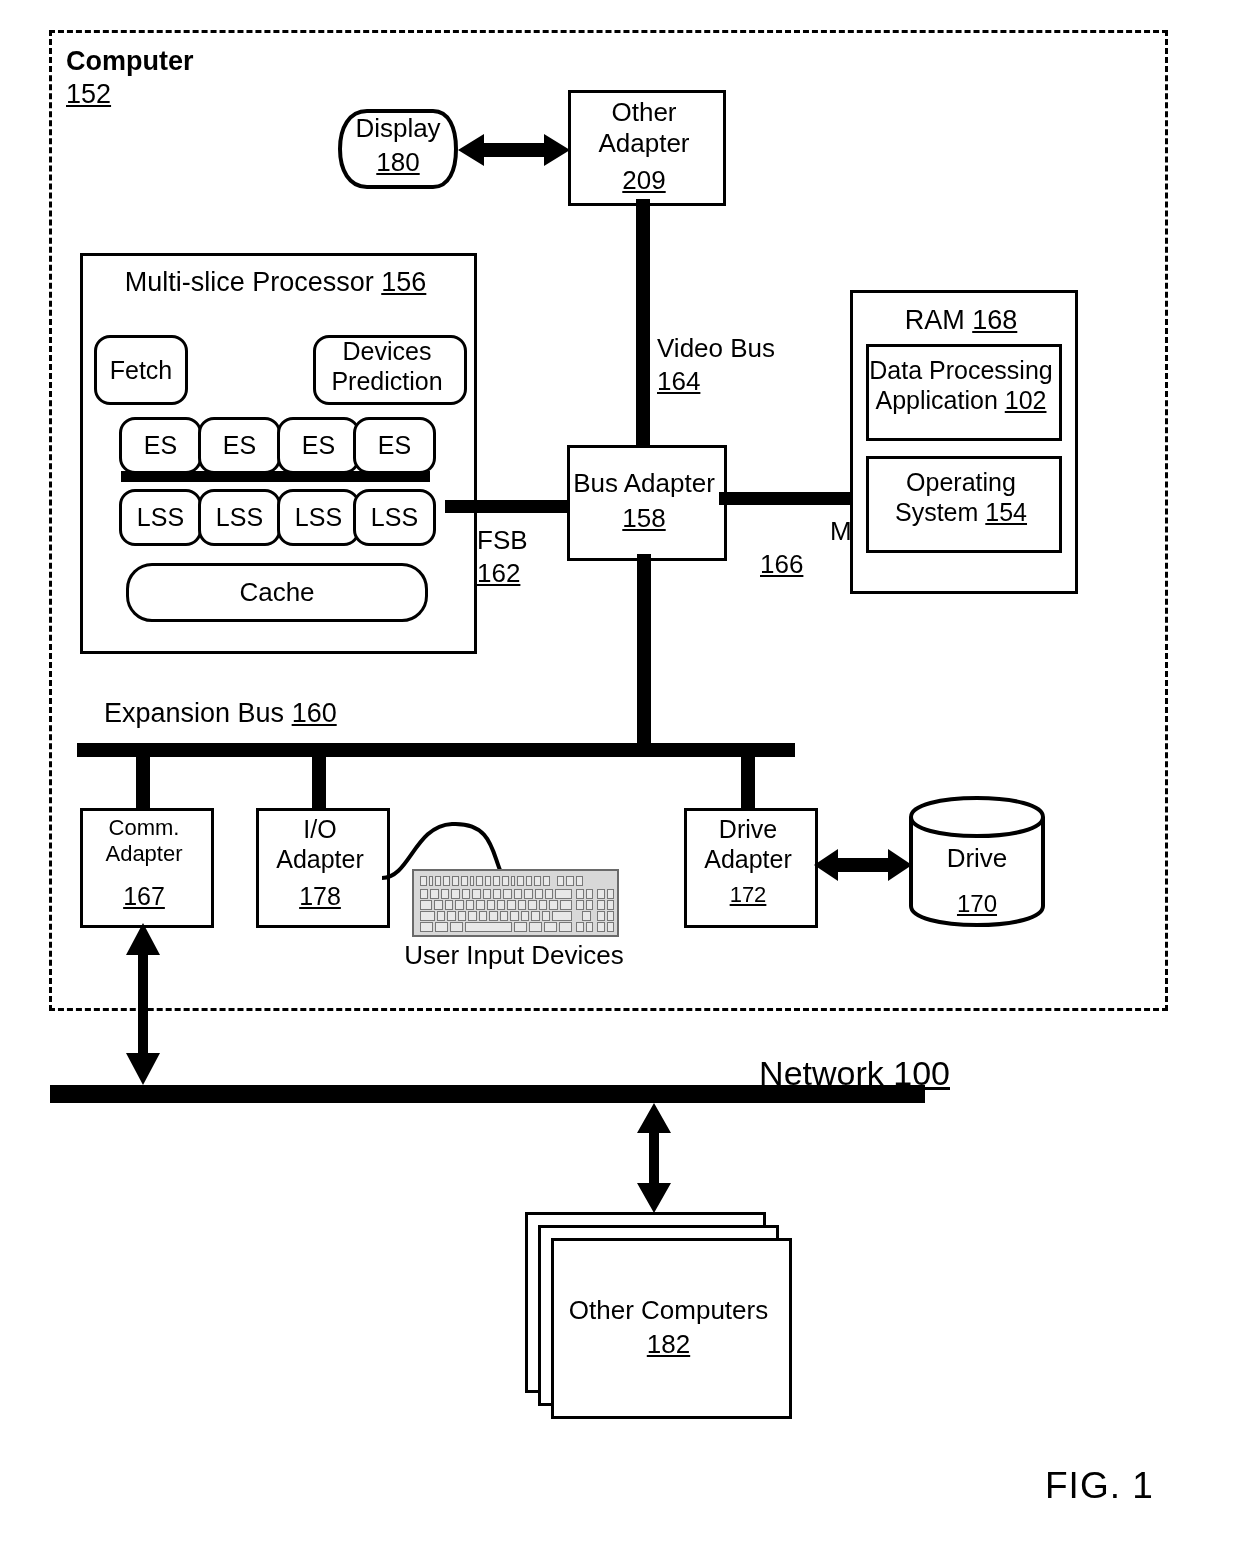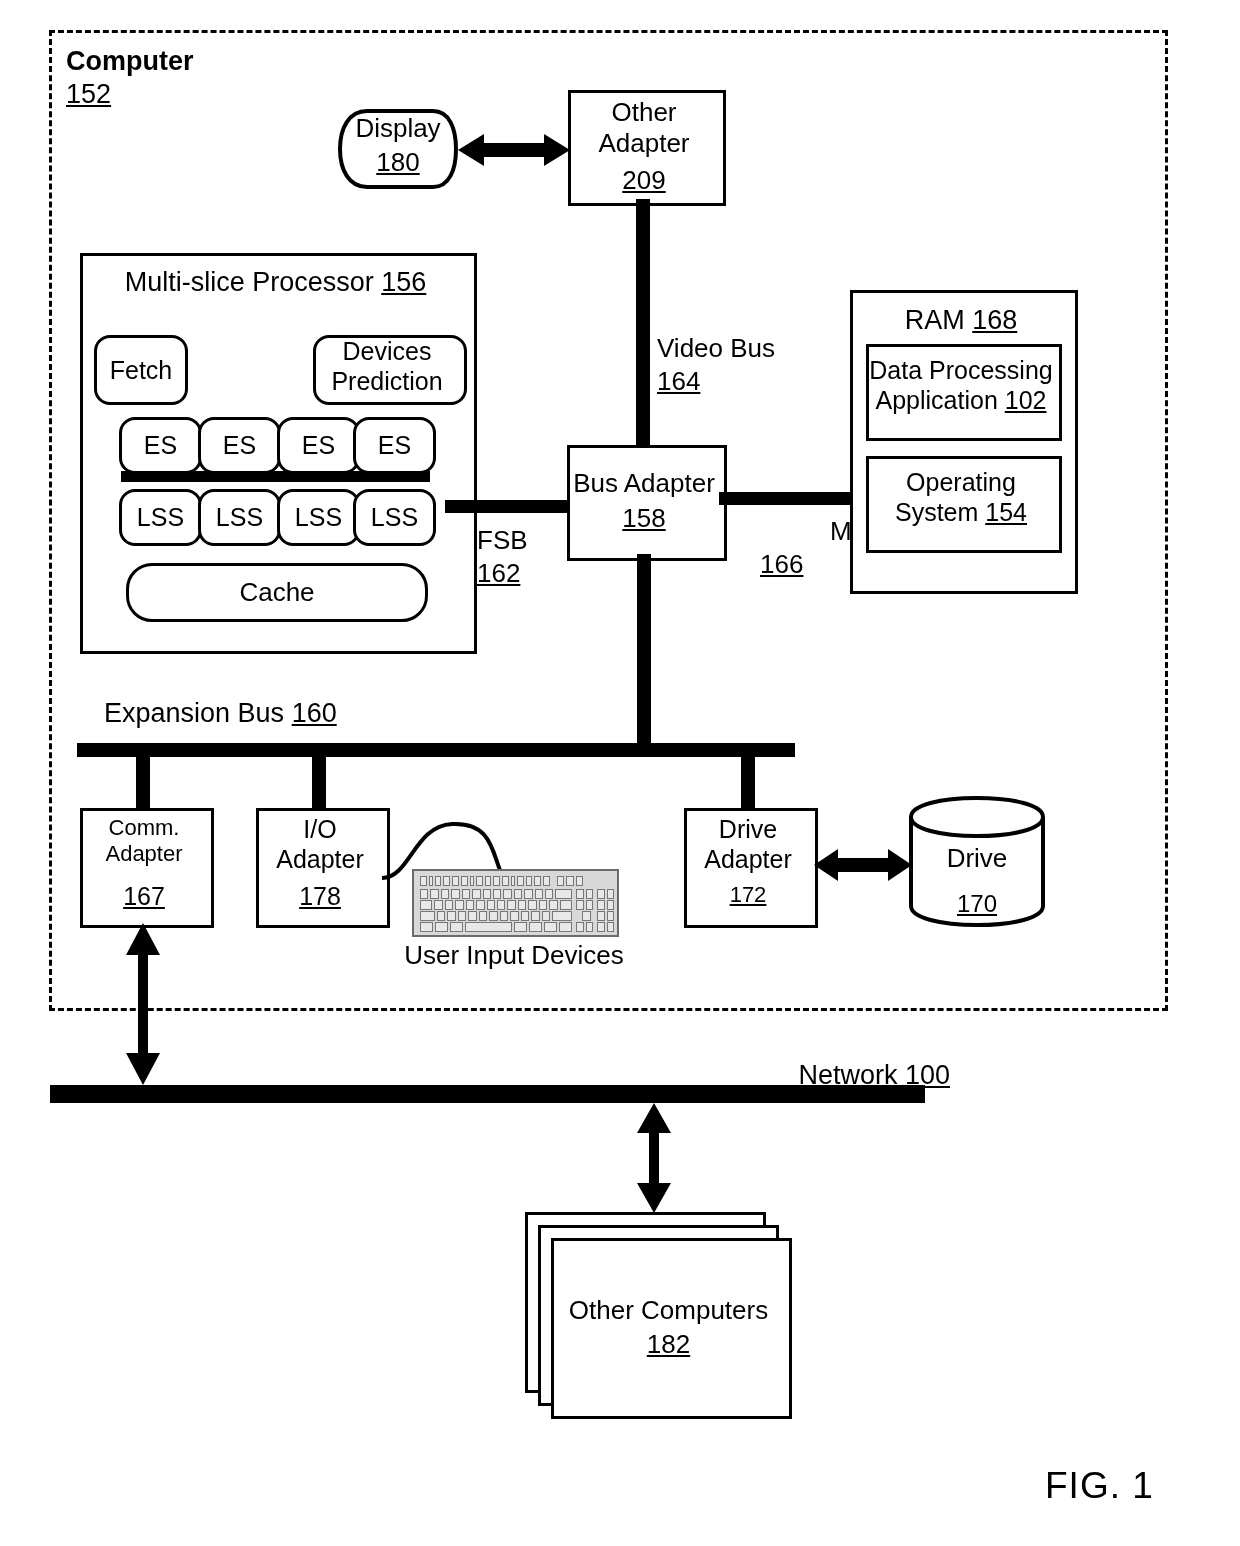--- a/index.html
+++ b/index.html
@@ -352,21 +352,21 @@
     <path d="M4 22 C4 10 34 3 70 3 C106 3 136 10 136 22 L136 111 C136 123 106 130 70 130 C34 130 4 123 4 111 Z" fill="#fff" stroke="#000" stroke-width="4"></path>
     <path d="M4 22 C4 34 34 41 70 41 C106 41 136 34 136 22" fill="#fff" stroke="#000" stroke-width="4"></path>
   </svg>
   <div class="txt" style="left:907px;top:843px;width:140px;font-size:26px;">
     <span>Drive</span>
   </div>
   <div class="txt" style="left:907px;top:842px;width:140px;font-size:24px;margin-top:48px;">
     <span class="u">170</span>
   </div>
 
-  <div class="txt" style="left:700px;top:1053px;width:250px;text-align:right;font-size:27px;margin-top:7px;">
+  <div class="txt" style="left:700px;top:1053px;width:250px;text-align:right;font-size:34px;">
     <span>Network</span>
     <span class="u">100</span>
   </div>
   <div class="busline" style="left:50px;top:1085px;width:875px;height:18px;"></div>
 
   <svg class="abs" style="left:633px;top:1103px;" width="42" height="110" viewBox="0 0 42 110">
     <polygon points="21,0 38,30 26,30 26,80 38,80 21,110 4,80 16,80 16,30 4,30" fill="#000"></polygon>
   </svg>
 
   <div class="stackpage" style="left:525px;top:1212px;width:235px;height:175px;"></div>

